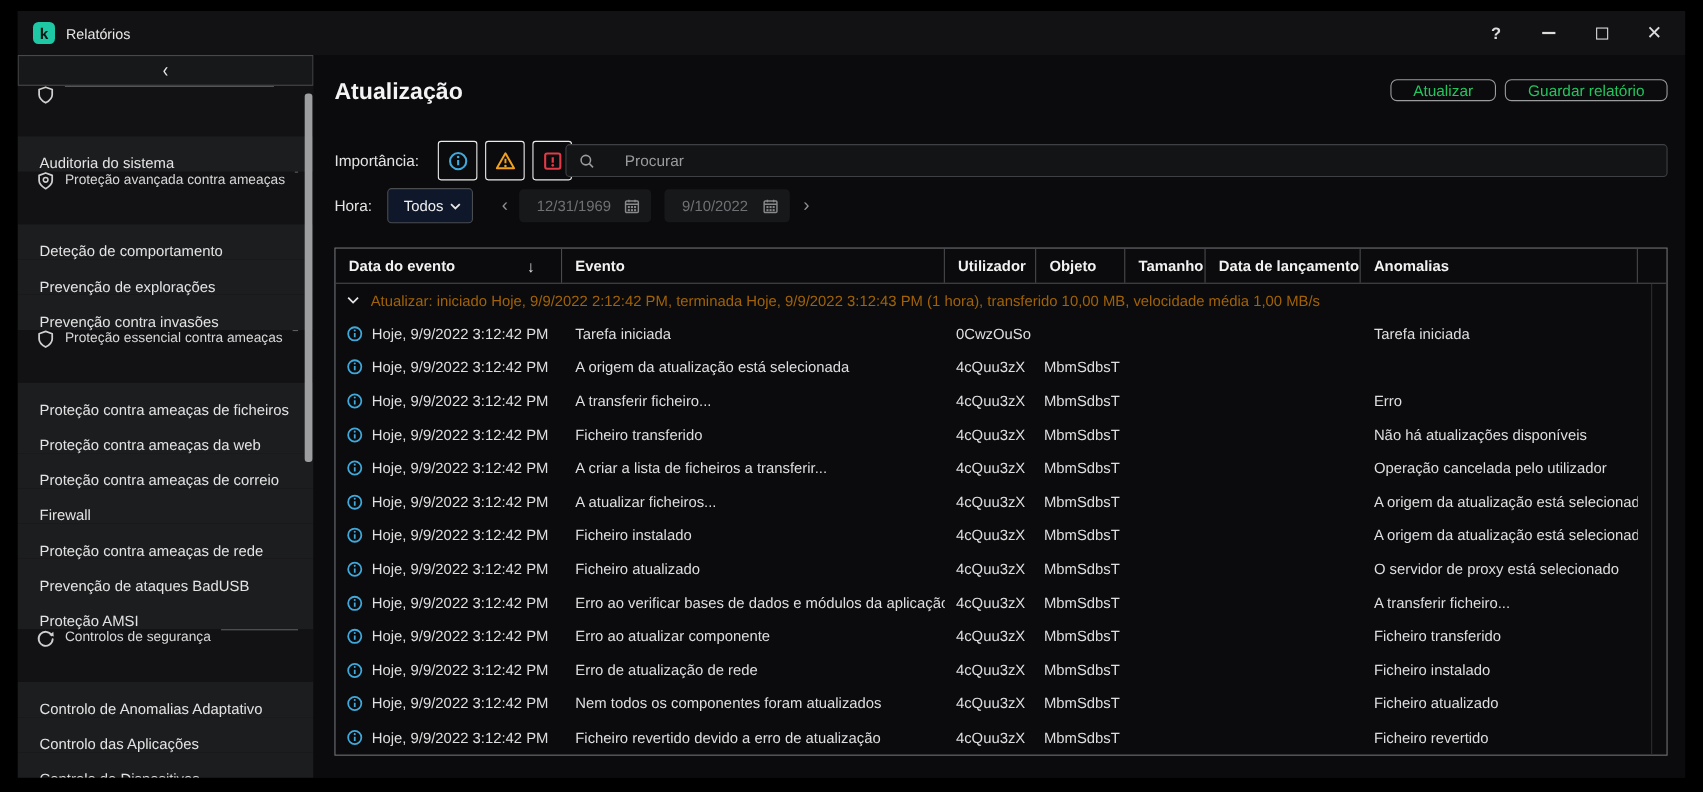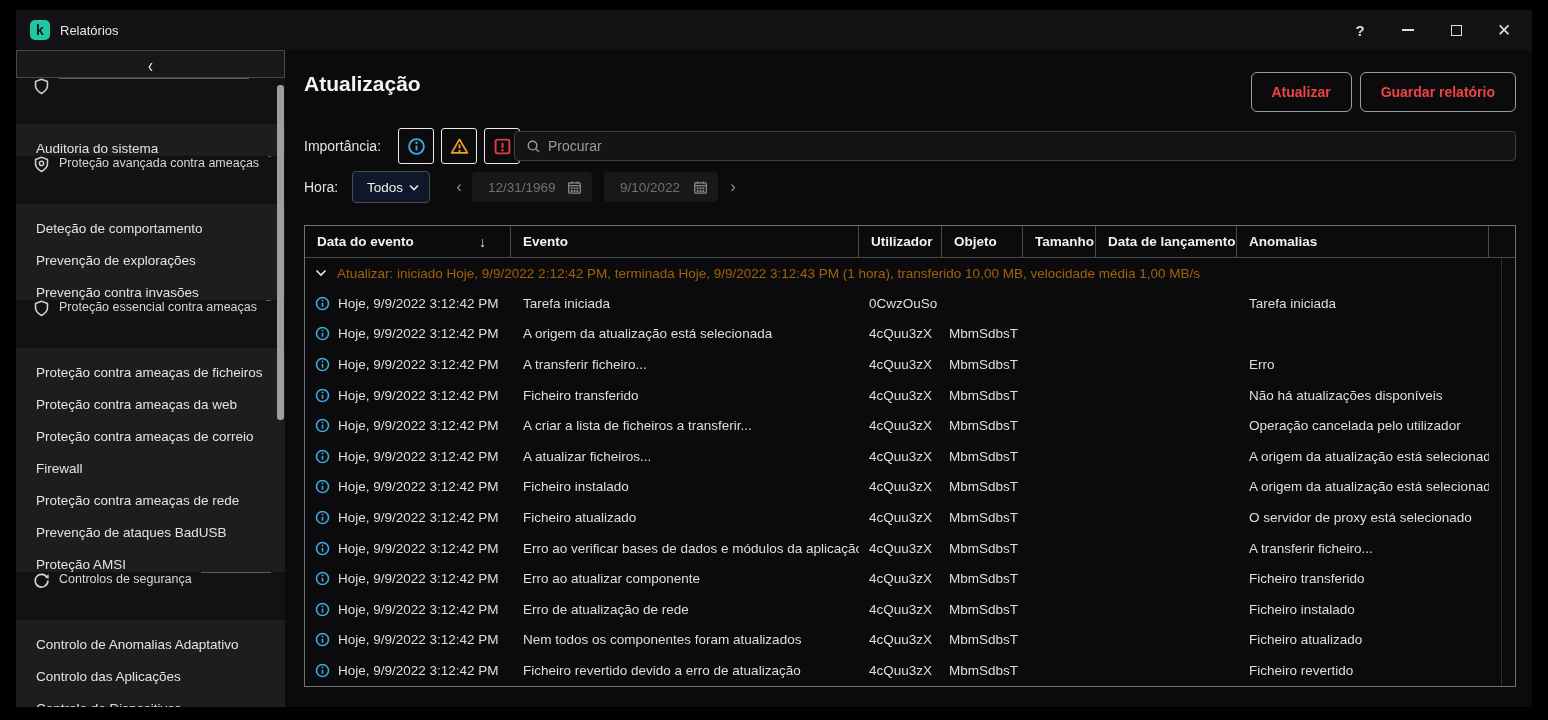--- a/index.html
+++ b/index.html
@@ -35,34 +35,34 @@
   .side-header.icon-only { height:46px; }
   .side-header .line { flex:1; height:1px; background:#5b5d60; }
   .side-header svg { flex:0 0 auto; }
   .side-scroll { position:absolute; right:1px; top:7px; width:7px; height:335px;
                  background:#9d9ea0; border-radius:3px; }
 
   
   .main { position:absolute; left:269px; top:40px; right:0; bottom:0; background:#0b0b0d; }
   .page-title { position:absolute; left:19px; top:22px; font-size:21px; font-weight:bold; color:#f4f4f4; }
   .actions { position:absolute; right:16px; top:22px; display:flex; gap:8px; }
-  .btn { height:40px; padding:0 20px; border:1px solid #9b9c9e; border-radius:6px;
-         background:transparent; color:#ef4444; font-size:14px; font-weight:700;
+  .btn { height:20px; padding:0 20px; border:1px solid #9b9c9e; border-radius:6px;
+         background:transparent; color:#22c55e; font-size:14px; font-weight:400;
          font-family:inherit; cursor:pointer; }
 
   .imp-label { position:absolute; left:19px; top:78px; height:36px; line-height:36px; font-size:14px; color:#e3e3e3; }
   .imp-buttons { position:absolute; left:113px; top:78px; display:flex; gap:7px; }
   .imp-btn { width:36px; height:36px; border:1.5px solid #ececec; border-radius:3px;
              background:#0b0b0d; display:flex; align-items:center; justify-content:center; cursor:pointer; }
 
   .search-box { position:absolute; left:229px; top:81px; width:1002px; height:30px;
                 border:1px solid #3e4043; border-radius:4px; background:#131416;
                 display:flex; align-items:center; padding-left:11px; gap:7px; }
   .search-box input { flex:1; background:transparent; border:none; outline:none;
-                      color:#e6e6e6; font-size:14px; font-family:inherit; }
+                      color:#e6e6e6; font-size:14px; font-family:inherit;margin-left:20px; }
   .search-box input::placeholder { color:#9a9b9d; }
 
   .hora-label { position:absolute; left:19px; top:121px; height:32px; line-height:32px; font-size:14px; color:#e3e3e3; }
   .dropdown { position:absolute; left:67px; top:121px; width:78px; height:32px;
               border:1px solid #4a4c4f; border-radius:4px; background:#0f172a;
               display:flex; align-items:center; padding:0 10px 0 14px; cursor:pointer; }
   .dropdown .dd-val { flex:1; font-size:13.5px; color:#f0f0f0; }
   .nav-arrow { position:absolute; top:121px; height:32px; width:16px; display:flex;
                align-items:center; justify-content:center; color:#8f9193; font-size:17px; cursor:pointer; }
   .na-left { left:166px; } .na-right { left:440px; }

